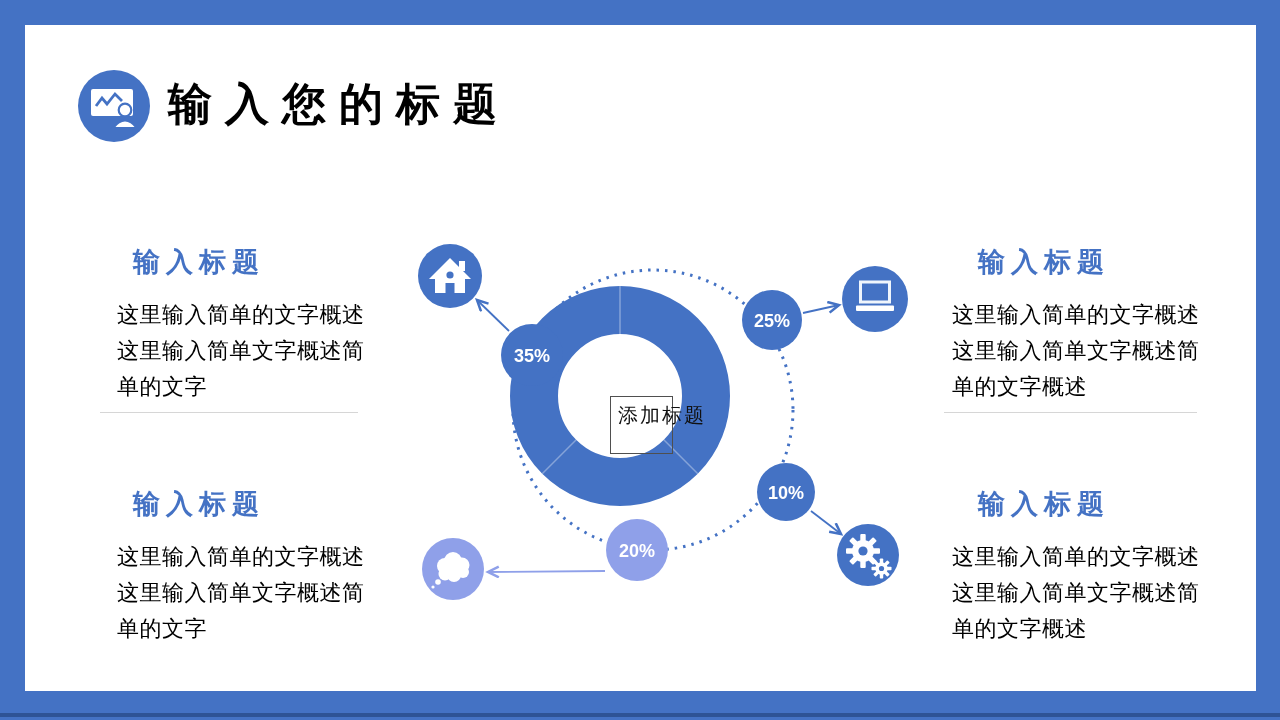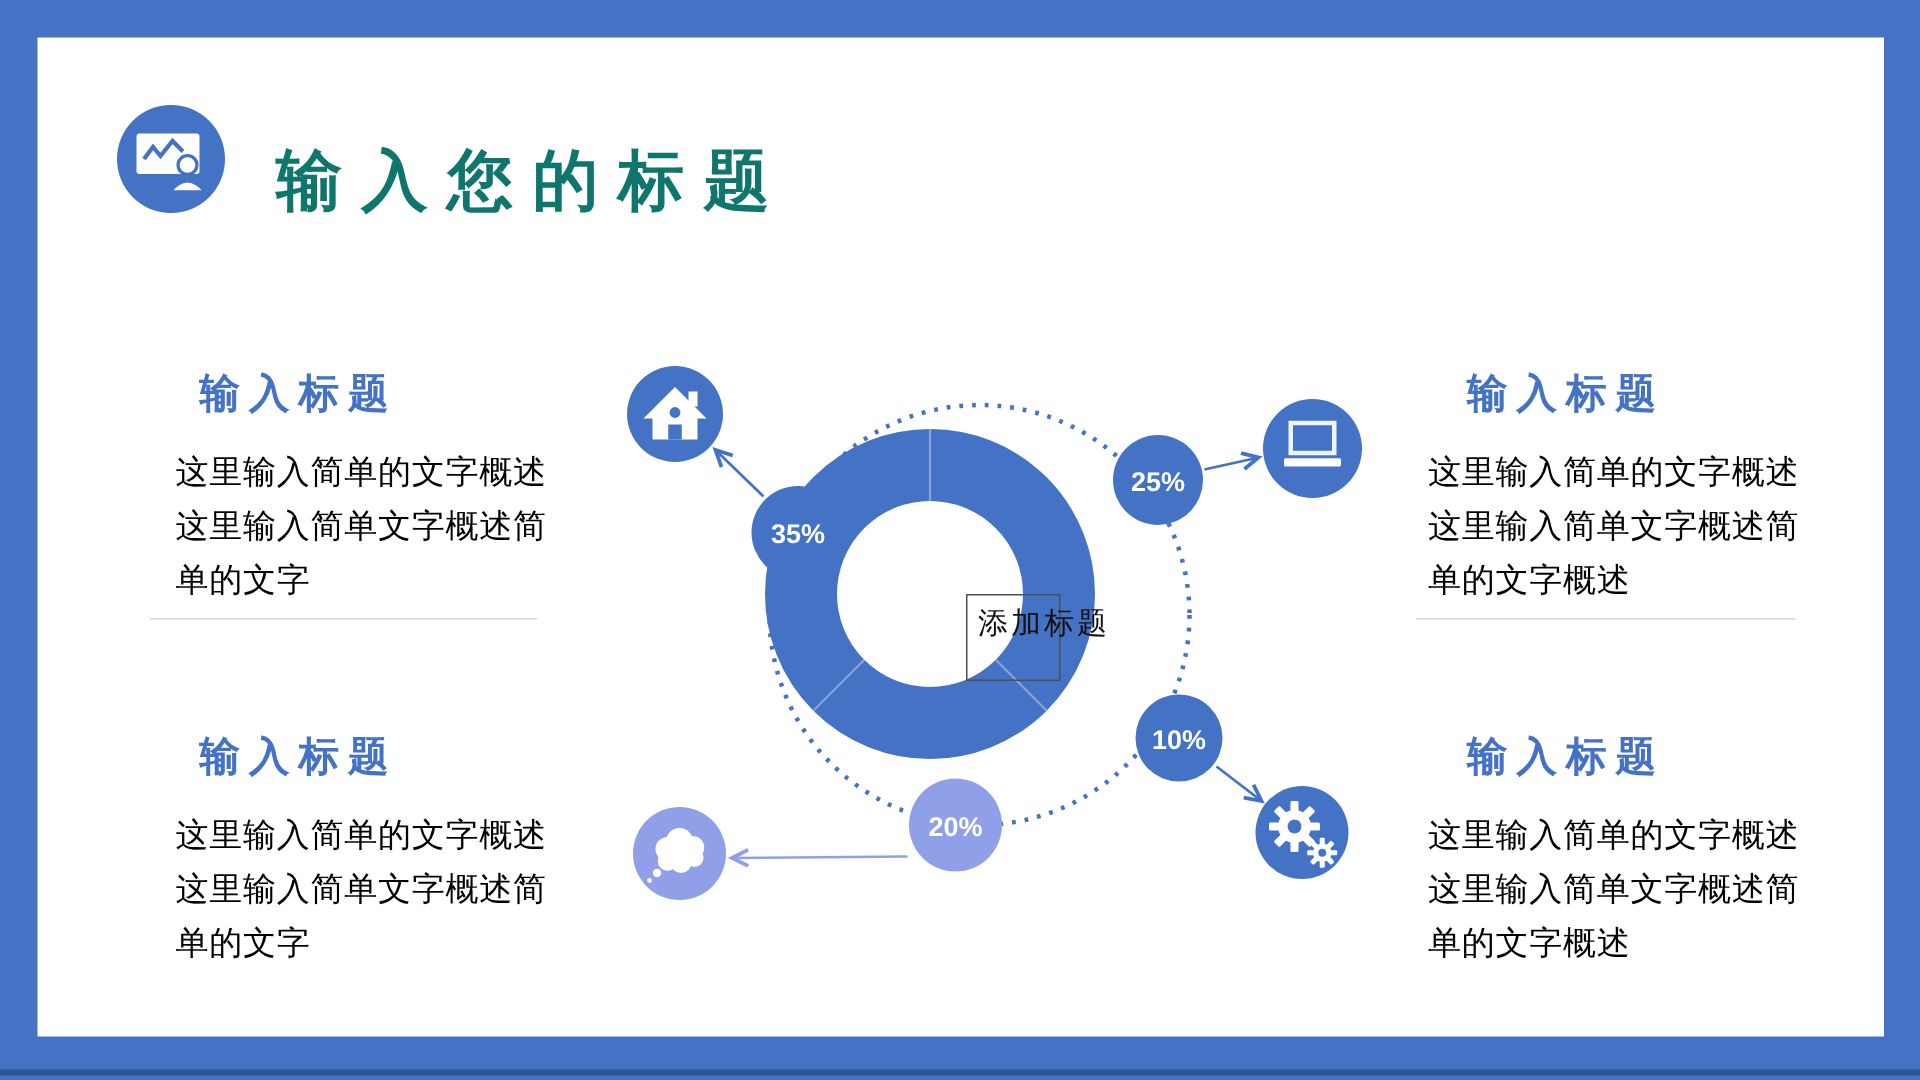--- a/index.html
+++ b/index.html
@@ -7,22 +7,22 @@
     width:1280px;height:720px;position:relative;overflow:hidden;
     font-family:"Liberation Sans","DejaVu Sans",sans-serif;
     background:#ffffff;
   }
   .frame{position:absolute;inset:0;background:#4472C4;}
   .frame-dark-line{position:absolute;left:0;right:0;bottom:3px;height:4px;background:#2E5395;}
   .canvas{position:absolute;left:25px;top:25px;right:24px;bottom:29px;background:#ffffff;}
 
   .header-icon{position:absolute;left:52px;top:44px;width:74px;height:74px;}
   .slide-title{
-    position:absolute;left:143px;top:50px;margin:16px;
-    font-size:44px;font-weight:bold;color:#0f766e;letter-spacing:13px;white-space:nowrap;
+    position:absolute;left:143px;top:50px;margin:0;
+    font-size:44px;font-weight:bold;color:#000000;letter-spacing:13px;white-space:nowrap;
   }
 
   .block{position:absolute;width:285px;}
   .block h2{margin:16px;font-size:27px;font-weight:bold;color:#4472C4;line-height:38px;letter-spacing:6px;}
   .block.indent h2{margin-left:26px;}
   .block p{
     margin:6px 0 0;font-size:22px;color:#000000;line-height:36px;
     white-space:pre-line;letter-spacing:0.5px;
   }
   #block-tl{left:92px;top:202px;}
@@ -30,21 +30,21 @@
   #block-tr{left:927px;top:202px;}
   #block-br{left:927px;top:444px;}
 
   .divider{position:absolute;height:1px;background:#D6D6D6;top:387px;}
   #divider-left{left:75px;width:258px;}
   #divider-right{left:919px;width:253px;}
 
   .diagram-svg{position:absolute;left:385px;top:210px;}
 
   .center-box{
-    position:absolute;left:619px;top:371px;width:63px;height:58px;
+    position:absolute;left:585px;top:371px;width:63px;height:58px;
     border:1px solid #4F4F4F;box-sizing:border-box;
   }
   .center-box span{
     display:block;white-space:nowrap;overflow:visible;
     font-size:20px;color:#111111;padding:5px 0 0 7px;letter-spacing:2px;
   }
 
   .pct-label{font-size:18px;font-weight:bold;fill:#ffffff;}
 </style>
 </head>

